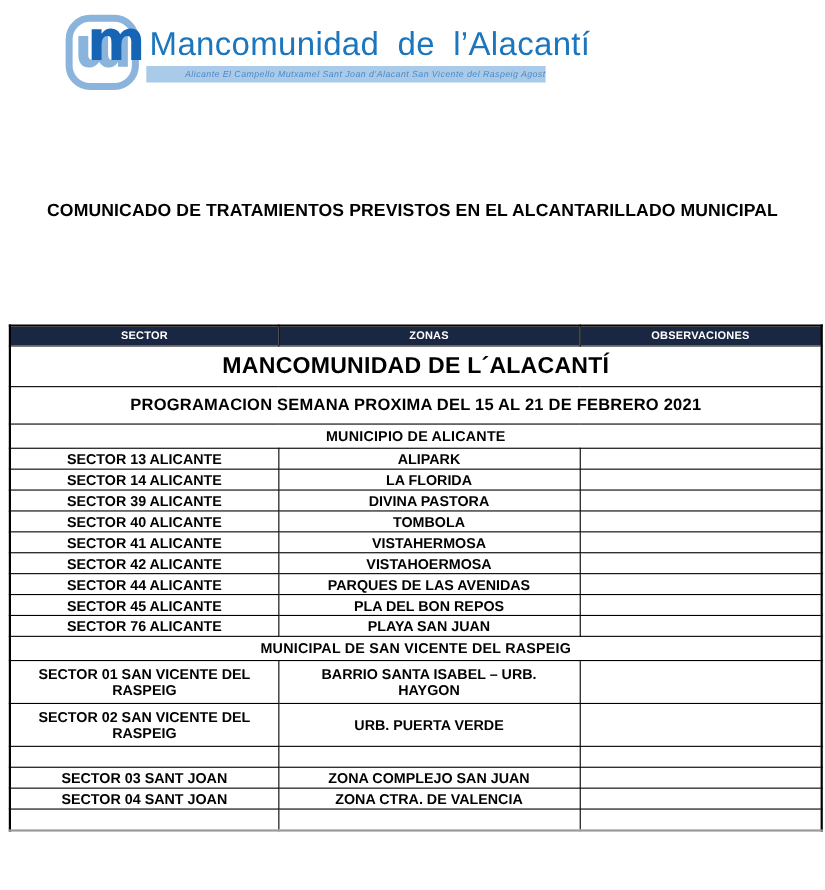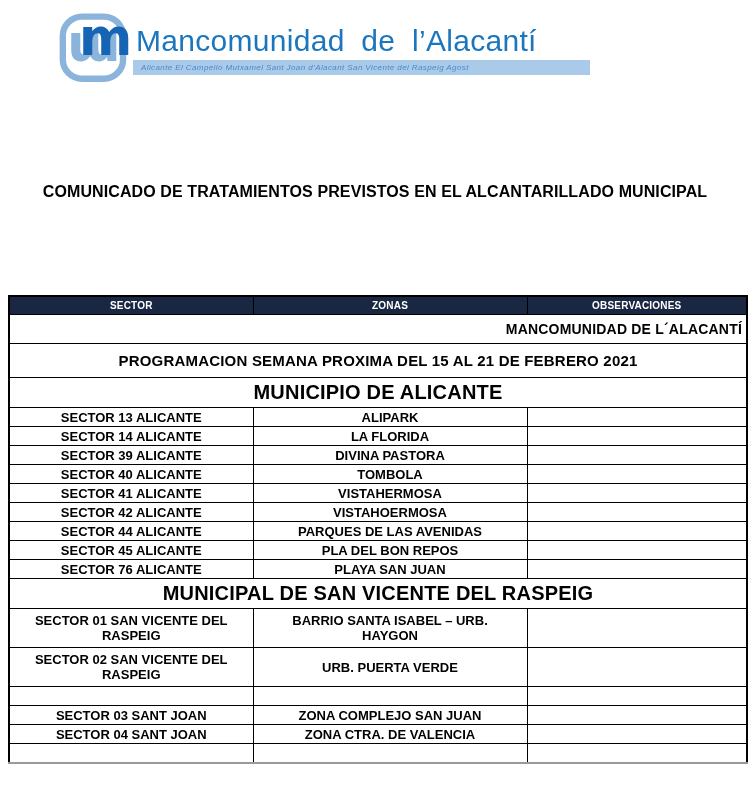--- a/index.html
+++ b/index.html
@@ -9,25 +9,25 @@
   *{margin:0;padding:0;box-sizing:border-box;}
   html,body{background:#fff;}
   body{
     width:750px;height:809px;overflow:hidden;position:relative;
     font-family:"Liberation Sans","DejaVu Sans",sans-serif;color:#000;
   }
   
   .header{position:relative;height:100px;}
   .logo-mark{position:absolute;left:56px;top:2px;}
   .logo-strip{
-    position:absolute;left:133px;top:60px;width:457px;height:15px;
+    position:absolute;left:133px;top:60px;width:363px;height:15px;
     background:var(--strip-bg);z-index:1;
     font-size:8px;font-style:italic;color:var(--strip-text);
     line-height:15px;white-space:nowrap;overflow:hidden;
-    padding-left:8px;letter-spacing:0.4px;
+    padding-left:8px;letter-spacing:0.4px;text-align:right;
   }
   .wordmark{
     position:absolute;left:136px;top:24px;z-index:2;
     font-size:30px;color:var(--wordmark);font-weight:400;
     word-spacing:8px;letter-spacing:0.3px;line-height:34px;
   }
   .logo-m-glyph{fill:var(--logo-dark);font-family:"DejaVu Sans",sans-serif;font-weight:bold;}
   .logo-w-glyph{fill:var(--logo-light);font-family:"DejaVu Sans",sans-serif;font-weight:bold;}
   .logo-bracket{fill:none;stroke:var(--logo-light);stroke-width:7;}
   
@@ -35,24 +35,24 @@
     margin:82px 12px 0;text-align:center;
     font-size:16px;font-weight:bold;letter-spacing:0.1px;line-height:19px;
   }
   
   .tbl-wrap{margin:94px 4px 0 8px;}
   table{
     border-collapse:collapse;width:738px;table-layout:fixed;
     border:2px solid #000;border-bottom-color:#9a9a9a;
   }
   td,th{border:1px solid #000;font-weight:bold;text-align:center;vertical-align:middle;overflow:hidden;}
-  .title-cell{font-size:14px;padding:6px 4px;letter-spacing:0.2px;text-align:right;}
+  .title-cell{font-size:21px;padding:6px 4px;letter-spacing:0.2px;}
   .subtitle-cell{font-size:15px;padding:8px 4px;letter-spacing:0.2px;}
   thead th{background:var(--navy);color:#fff;font-size:10px;padding:3px 2px;letter-spacing:0.2px;}
-  td.section-header{font-size:20px;padding:3px 2px;letter-spacing:0.2px;}
+  td.section-header{font-size:13px;padding:3px 2px;letter-spacing:0.2px;}
   td.data{font-size:13px;height:19px;line-height:15px;padding:1px 11px;}
   tr.tall td.data{height:39px;}
   col.c0{width:244px;} col.c1{width:274px;} col.c2{width:220px;}
 </style>
 </head>
 <body>
 
 <div class="header">
   <div class="logo-mark">
     <svg width="94" height="84" viewBox="0 0 100 92">

